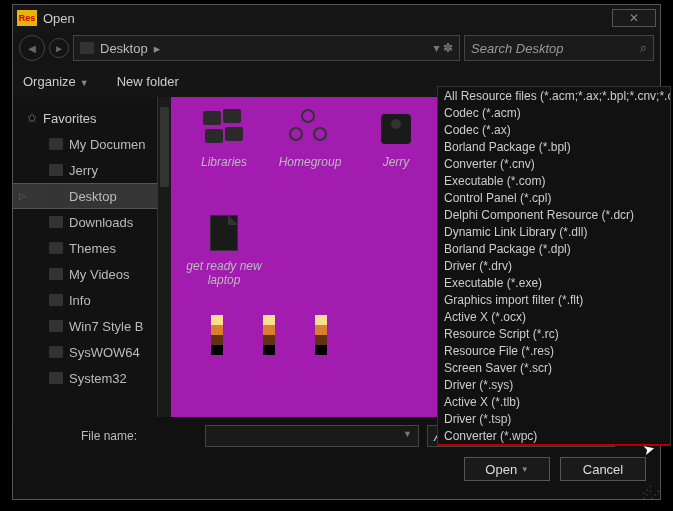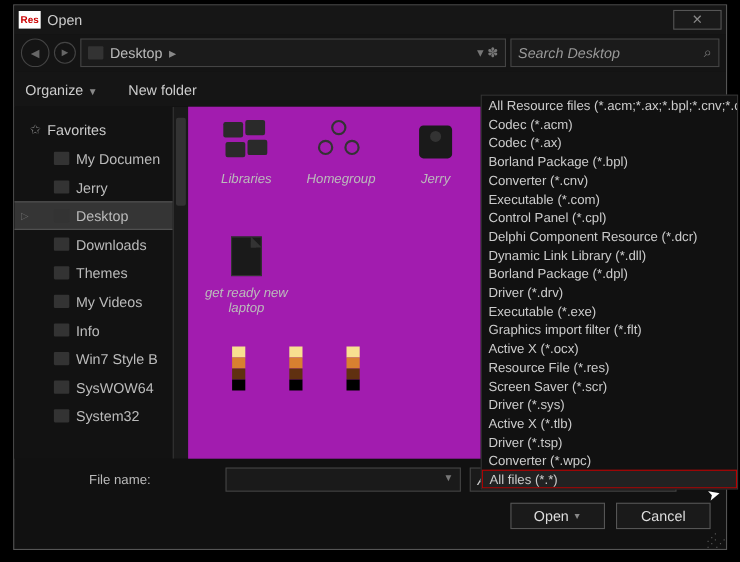--- a/index.html
+++ b/index.html
@@ -1,19 +1,19 @@
 <!DOCTYPE html>
 <html><head>
 <meta charset="utf-8">
 <style>
   * { margin: 0; padding: 0; box-sizing: border-box; font-family: "Segoe UI", Tahoma, sans-serif; }
   body { background: #000; width: 673px; height: 511px; overflow: hidden; position: relative; }
   .window { position: absolute; left: 12px; top: 4px; width: 649px; height: 496px; background: #111; border: 1px solid #555; }
   .titlebar { height: 26px; display: flex; align-items: center; padding: 0 4px; background: #161616; }
-  .titlebar .app-icon { width: 20px; height: 16px; background: #ffffff; color: #c00; font-size: 9px; font-weight: bold; display:flex;align-items:center;justify-content:center;}
+  .titlebar .app-icon { width: 20px; height: 16px; background: #eab308; color: #c00; font-size: 9px; font-weight: bold; display:flex;align-items:center;justify-content:center;}
   .titlebar .title { color: #ccc; font-size: 13px; margin-left: 6px; }
   .titlebar .spacer { flex: 1; }
   .titlebar .close { width: 44px; height: 18px; border: 1px solid #555; display: flex; align-items: center; justify-content: center; color: #888; font-size: 12px; background:#1a1a1a; }
   .navrow { height: 34px; display: flex; align-items: center; padding: 0 6px; background: #141414; gap: 4px; }
   .navbtn { width: 26px; height: 26px; border: 1px solid #444; border-radius: 14px; display:flex;align-items:center;justify-content:center; color:#666; font-size:13px;}
   .navbtn.small { width: 20px; height: 20px; border-radius: 10px; font-size: 10px; }
   .addr { flex: 1; height: 26px; background: #1b1b1b; border: 1px solid #444; display:flex;align-items:center; padding: 0 6px; color:#bbb; font-size:13px; gap:6px;}
   .addr .arrow { color:#888; }
   .addr .refresh { margin-left:auto; color:#777; font-size:12px;}
   .search { width: 190px; height: 26px; background: #1b1b1b; border: 1px solid #444; display:flex;align-items:center; padding: 0 6px; color:#999; font-size:13px; font-style: italic;}
@@ -252,20 +252,21 @@
     <div class="dd-item">Converter (*.cnv)</div>
     <div class="dd-item">Executable (*.com)</div>
     <div class="dd-item">Control Panel (*.cpl)</div>
     <div class="dd-item">Delphi Component Resource (*.dcr)</div>
     <div class="dd-item">Dynamic Link Library (*.dll)</div>
     <div class="dd-item">Borland Package (*.dpl)</div>
     <div class="dd-item">Driver (*.drv)</div>
     <div class="dd-item">Executable (*.exe)</div>
     <div class="dd-item">Graphics import filter (*.flt)</div>
     <div class="dd-item">Active X (*.ocx)</div>
+    <div class="dd-item">Resource Script (*.rc)</div>
     <div class="dd-item">Resource File (*.res)</div>
     <div class="dd-item">Screen Saver (*.scr)</div>
     <div class="dd-item">Driver (*.sys)</div>
     <div class="dd-item">Active X (*.tlb)</div>
     <div class="dd-item">Driver (*.tsp)</div>
     <div class="dd-item">Converter (*.wpc)</div>
     <div class="dd-item hilite hover">All files (*.*)</div>
   </div>
 
 <div class="cursor">➤</div>

